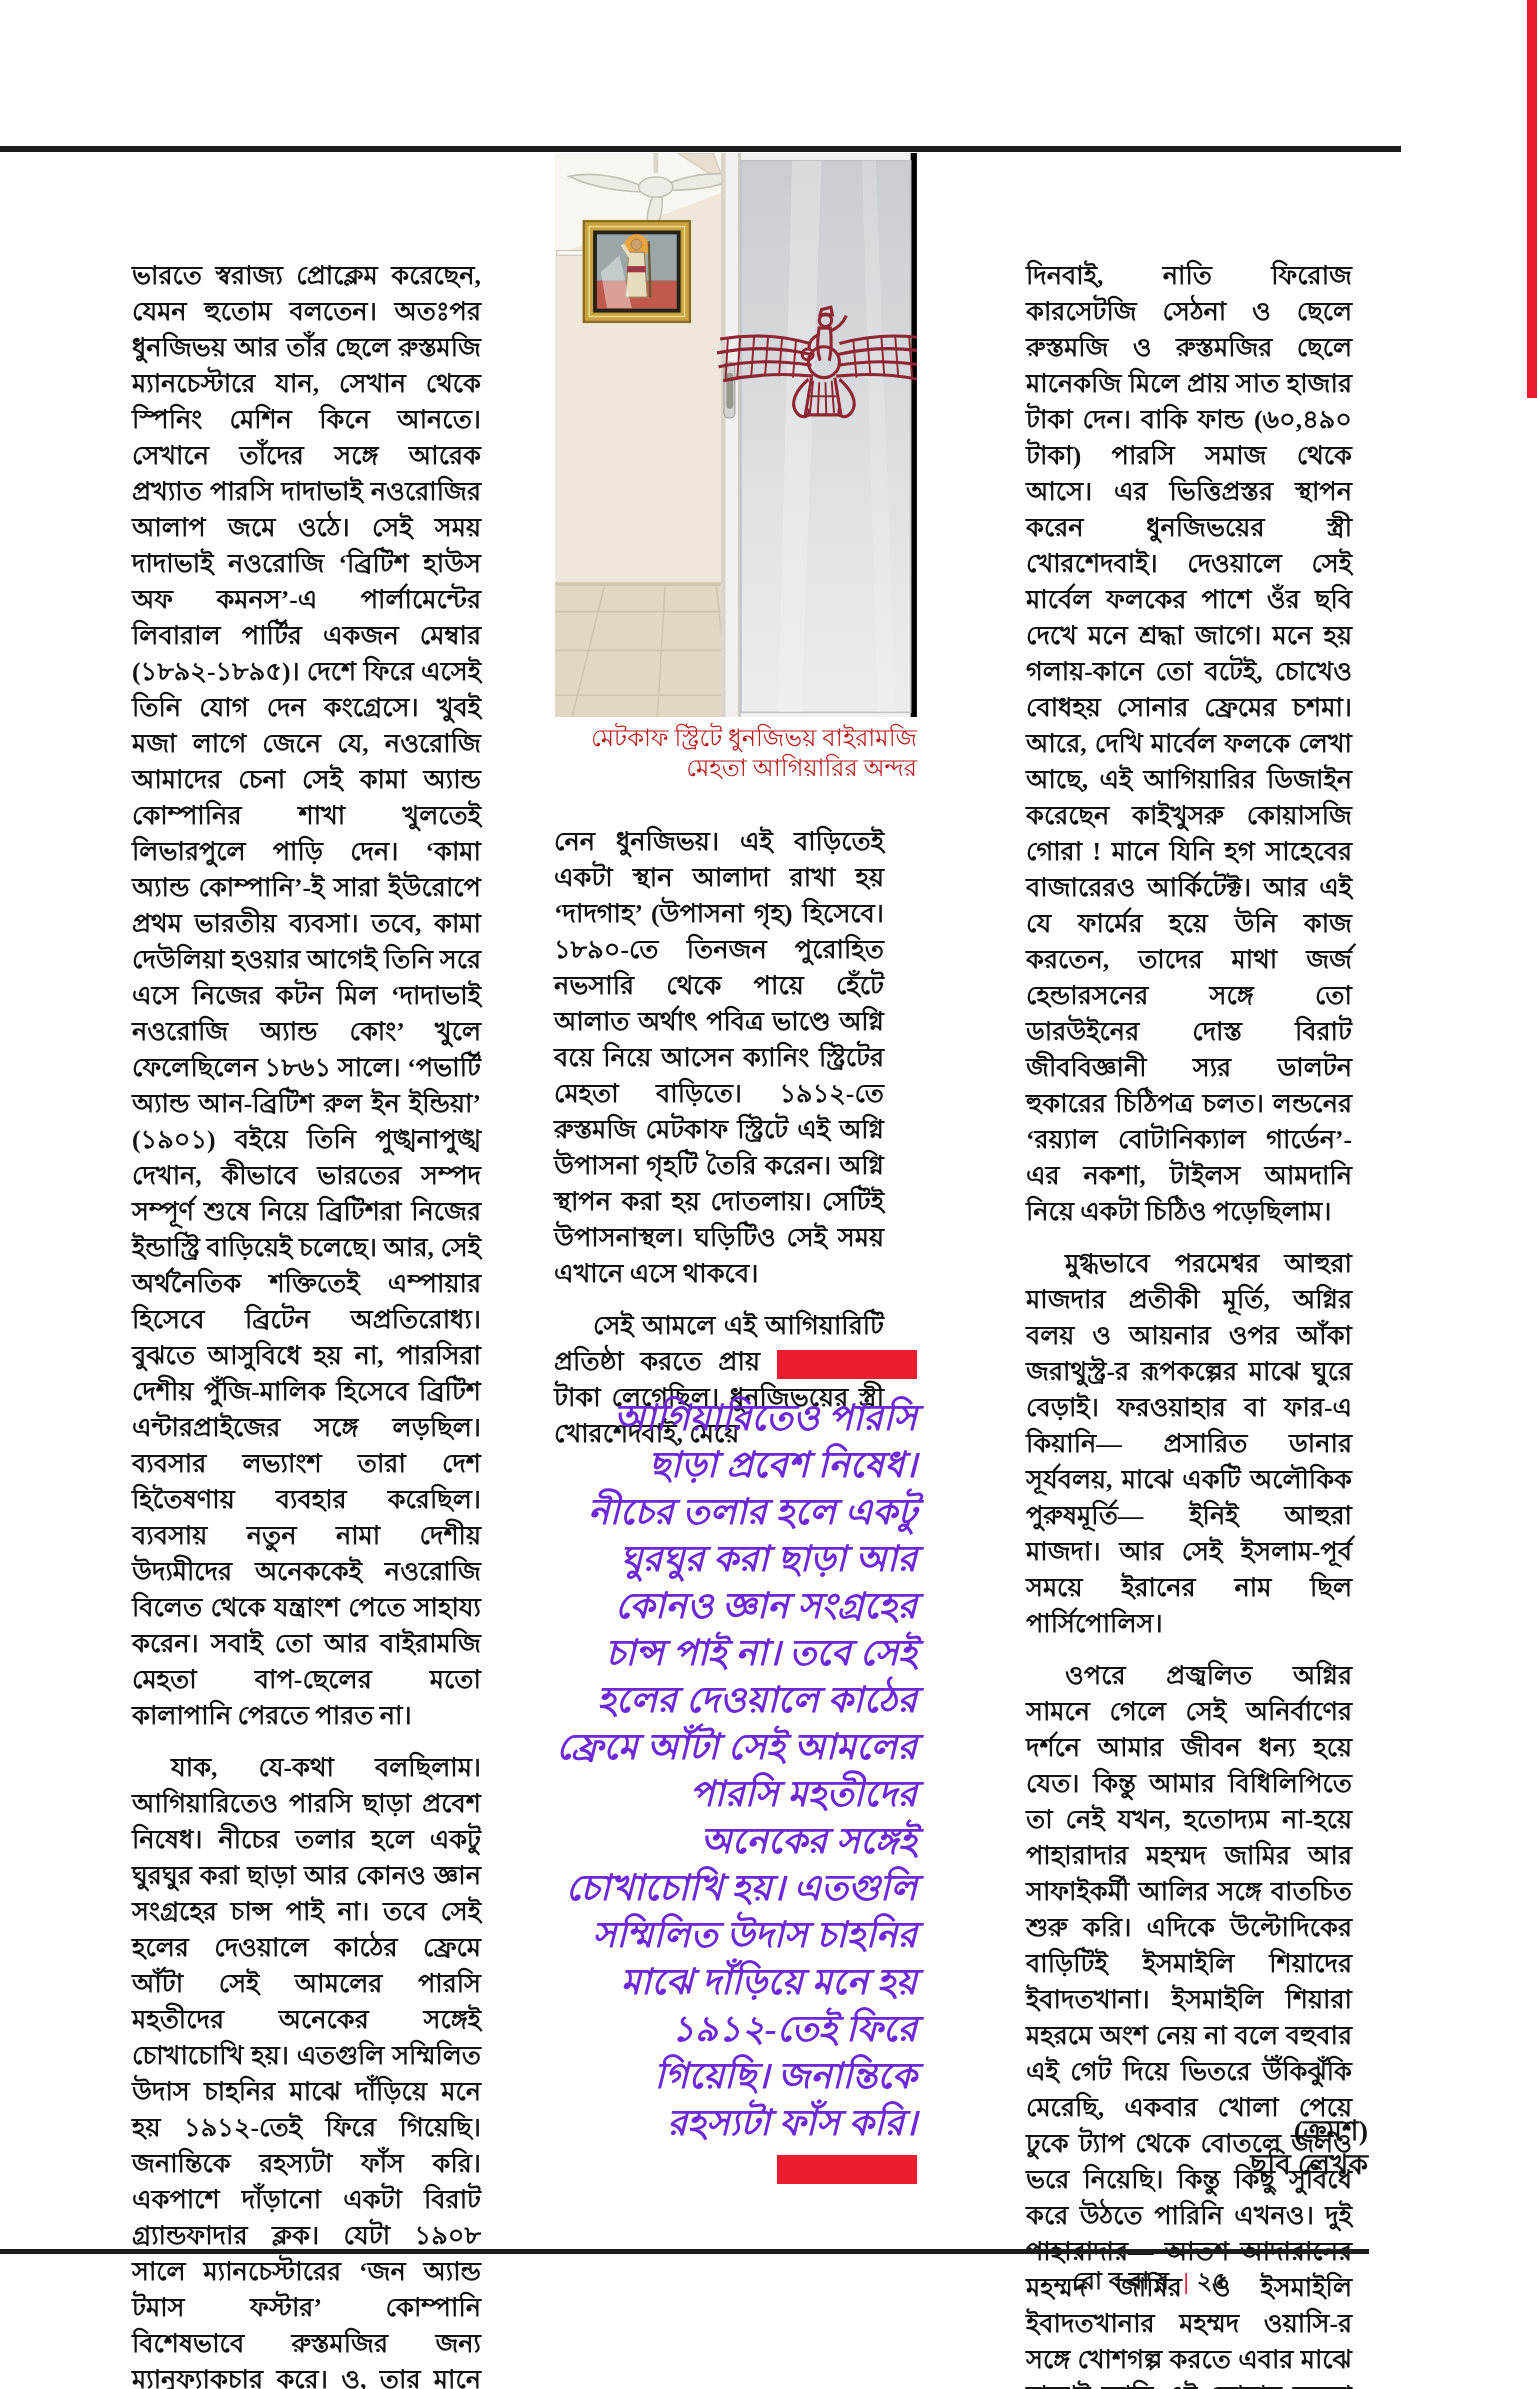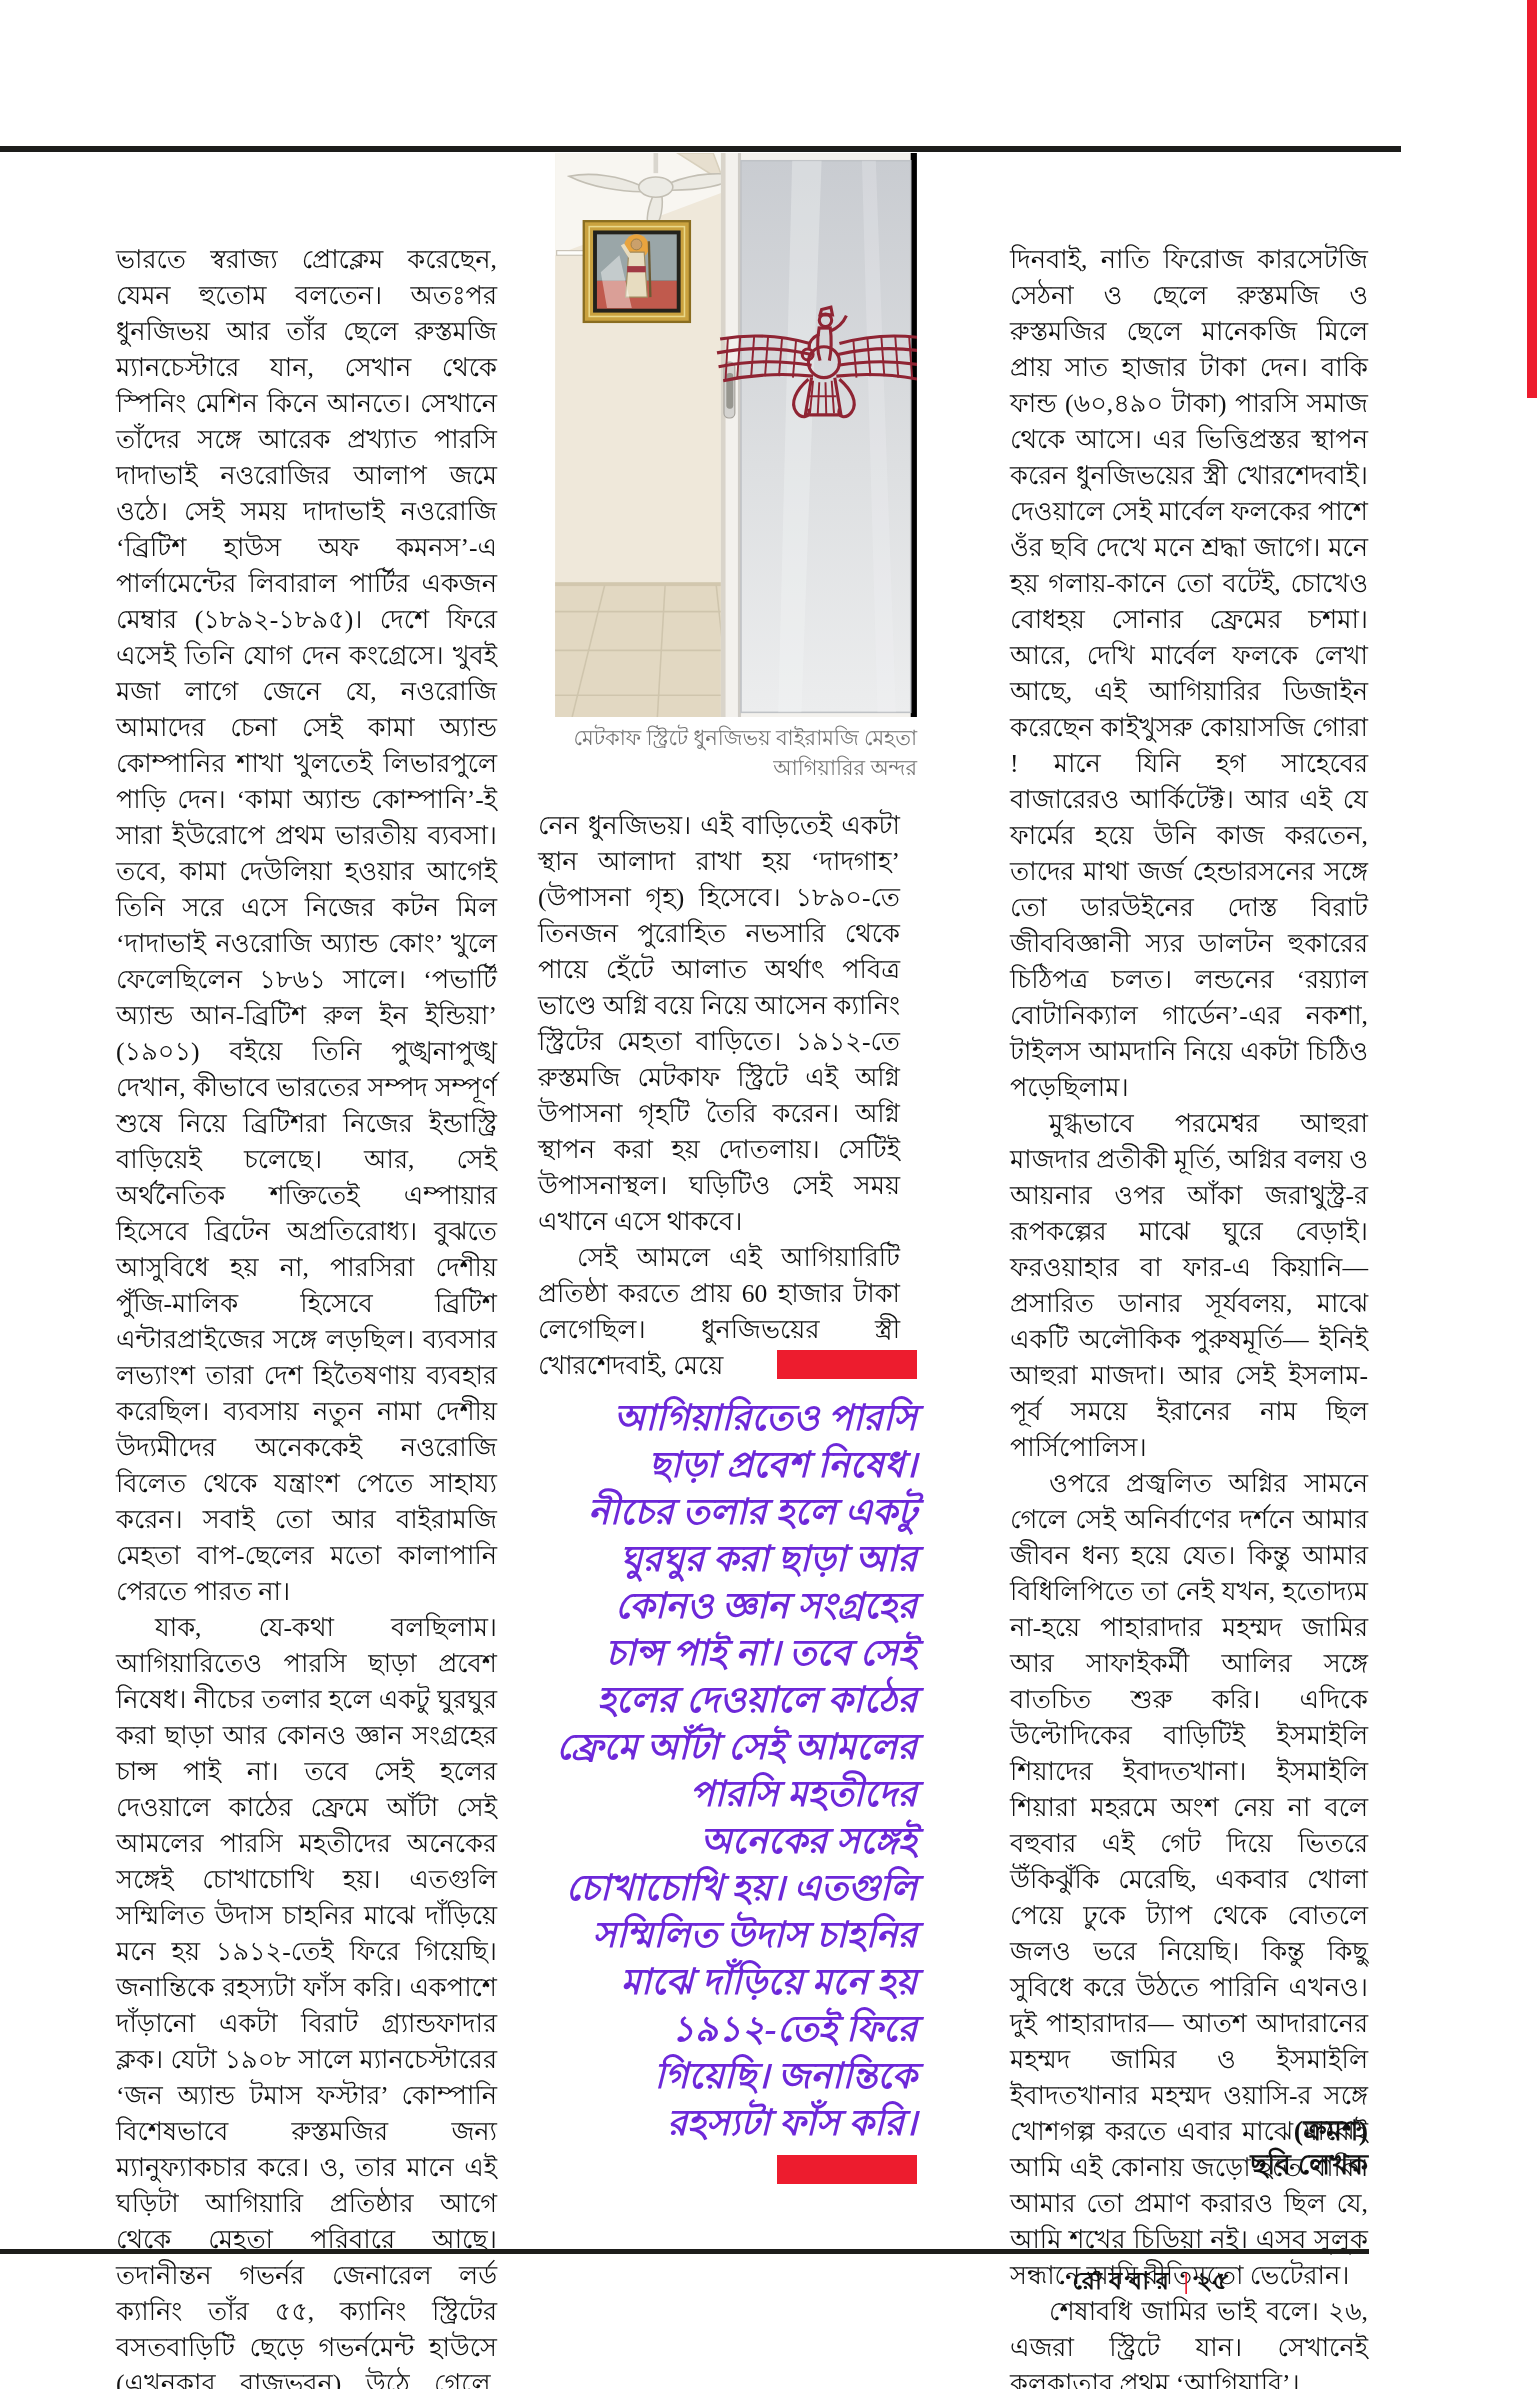--- a/index.html
+++ b/index.html
@@ -3,25 +3,25 @@
 <meta charset="utf-8">
 <style>
   html,body{margin:0;padding:0;background:#ffffff;}
   #page{
     position:relative;width:1538px;height:2389px;background:#ffffff;
     font-family:"Liberation Serif","DejaVu Serif",serif;color:#121212;overflow:hidden;
   }
   .rule{position:absolute;background:#1d1d1b;}
   .corner-bar{position:absolute;background:#ed1c2e;}
   .bodycol{position:absolute;text-align:justify;font-size:25.6px;line-height:36px;color:#121212;}
-  .bodycol p{margin:0;}
+  .bodycol p{margin:16px;font-weight:bold;}
   .bodycol p.indent{text-indent:39px;}
   .photo-wrap{position:absolute;left:555px;top:153px;width:362px;height:564px;}
   .caption{position:absolute;left:555px;top:724px;width:362px;text-align:right;
-    font-size:21px;line-height:29.5px;color:#737373;}
+    font-size:24px;line-height:29.5px;color:#b91c1c;}
   .quote-bar{position:absolute;width:140px;height:29px;background:#ed1c2e;}
   .pull-quote{position:absolute;left:555px;top:1395px;width:362px;text-align:right;
     font-weight:bold;font-size:36px;line-height:47px;color:#6d28d9;font-style:italic;}
   .credits{position:absolute;left:1010px;top:2114px;width:358px;text-align:right;
     font-size:28px;line-height:34px;font-weight:bold;}
   .footer{position:absolute;left:932px;top:2262px;width:436px;text-align:center;
     font-size:24px;font-weight:bold;color:#121212;}
   .footer .pub{letter-spacing:0.28em;}
   .footer .sep{color:#ed1c2e;padding:0 7.8px;font-weight:bold;}
 </style>

